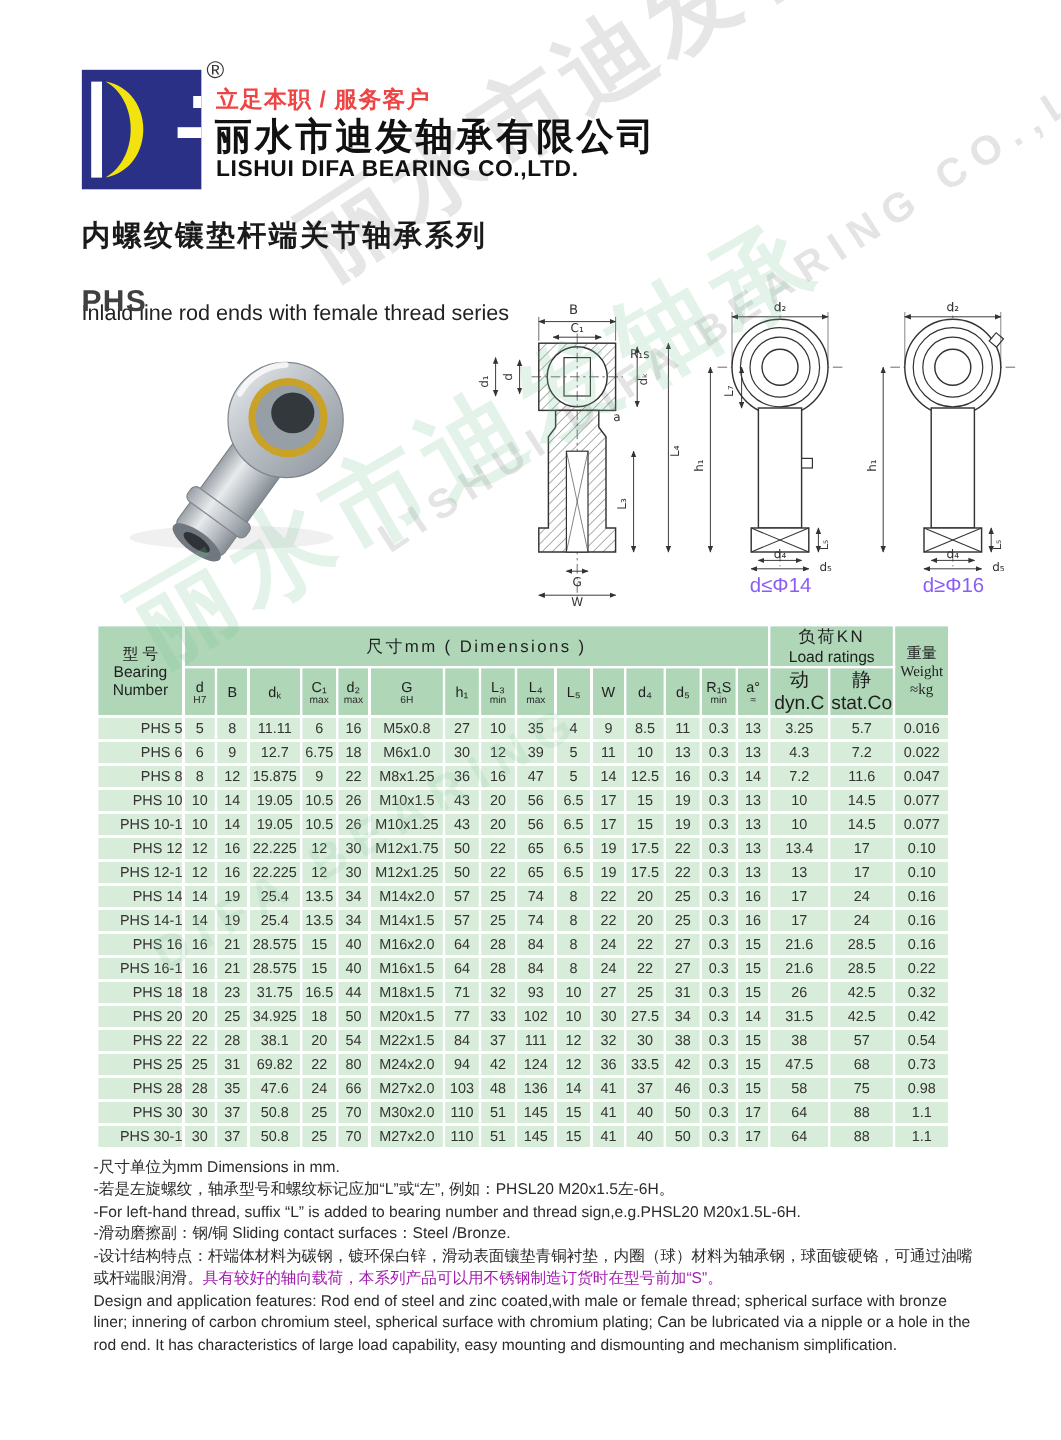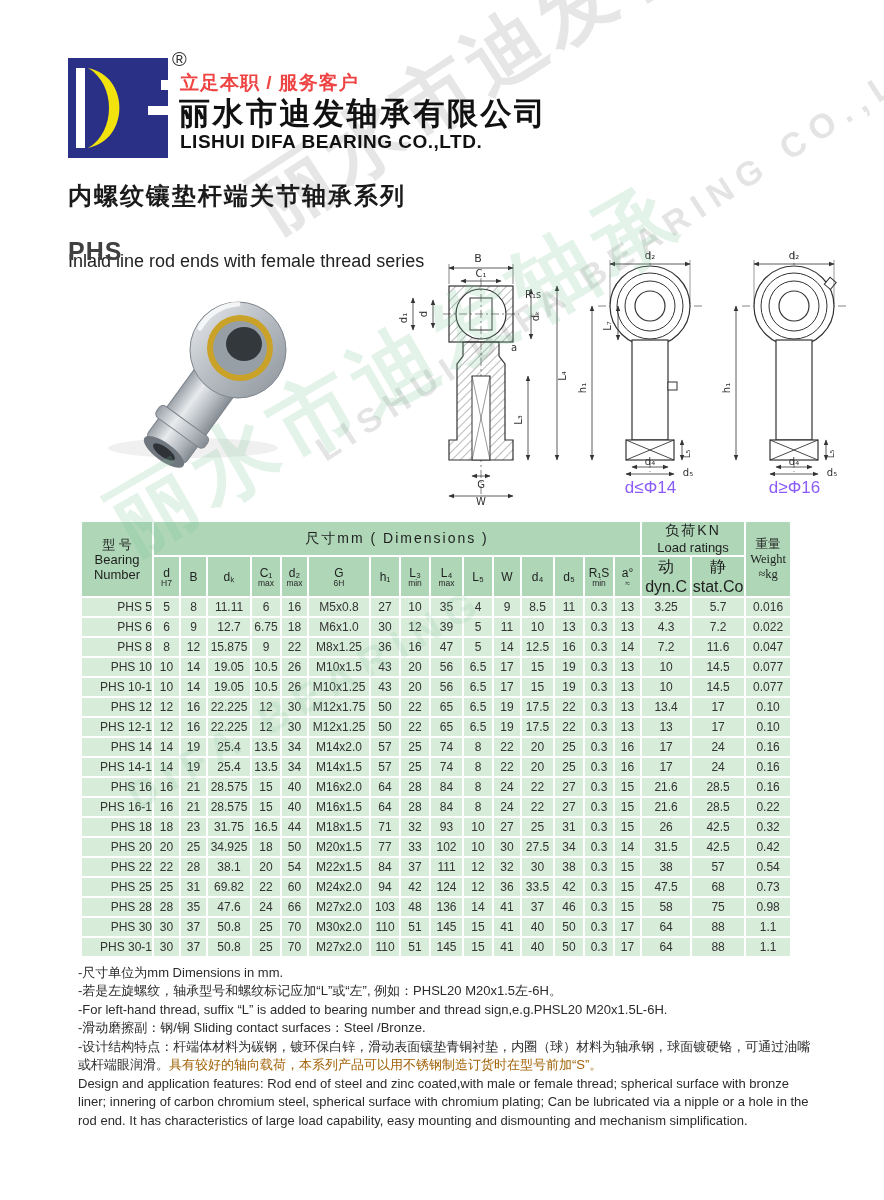--- a/index.html
+++ b/index.html
@@ -42,21 +42,21 @@
   td.model { text-align:right; padding-left:7px; font-size:12px; }
   .grp-cn { font-size:14px; letter-spacing:2px; }
   .grp-en { font-size:13px; }
   .ch-main { font-size:12px; line-height:12px; padding-top:1px; }
   .ch-sub { font-size:8.5px; line-height:9px; color:#2a2a2a; }
   .load-col { font-size:16px; }
   .th-model { font-size:13px; line-height:15px; }
   .th-weight { font-size:12.5px; line-height:15px;font-family:Liberation Serif, serif; }
   
   .notes { position:absolute; left:78px; top:964px; width:736px; z-index:2; font-size:13px; color:#2b2b2b; line-height:1.42; }
-  .notes .green { color:#a16207; }
+  .notes .green { color:#a21caf; }
   .notes p { margin:0; }
 </style>
 </head>
 <body>
 
 <div class="page">
 
   <div class="wm wm-cn1">丽水市迪发轴承有限公司</div>
   <div class="wm wm-en1">LISHUI DIFA BEARING CO.,LTD.</div>
   <div class="wm wm-cn2">丽水市迪发轴承</div>
@@ -631,21 +631,21 @@
             <td>38</td>
             <td>57</td>
             <td>0.54</td>
           </tr>
           <tr>
             <td class="model">PHS 25</td>
             <td>25</td>
             <td>31</td>
             <td>69.82</td>
             <td>22</td>
-            <td>60</td>
+            <td>80</td>
             <td>M24x2.0</td>
             <td>94</td>
             <td>42</td>
             <td>124</td>
             <td>12</td>
             <td>36</td>
             <td>33.5</td>
             <td>42</td>
             <td>0.3</td>
             <td>15</td>

